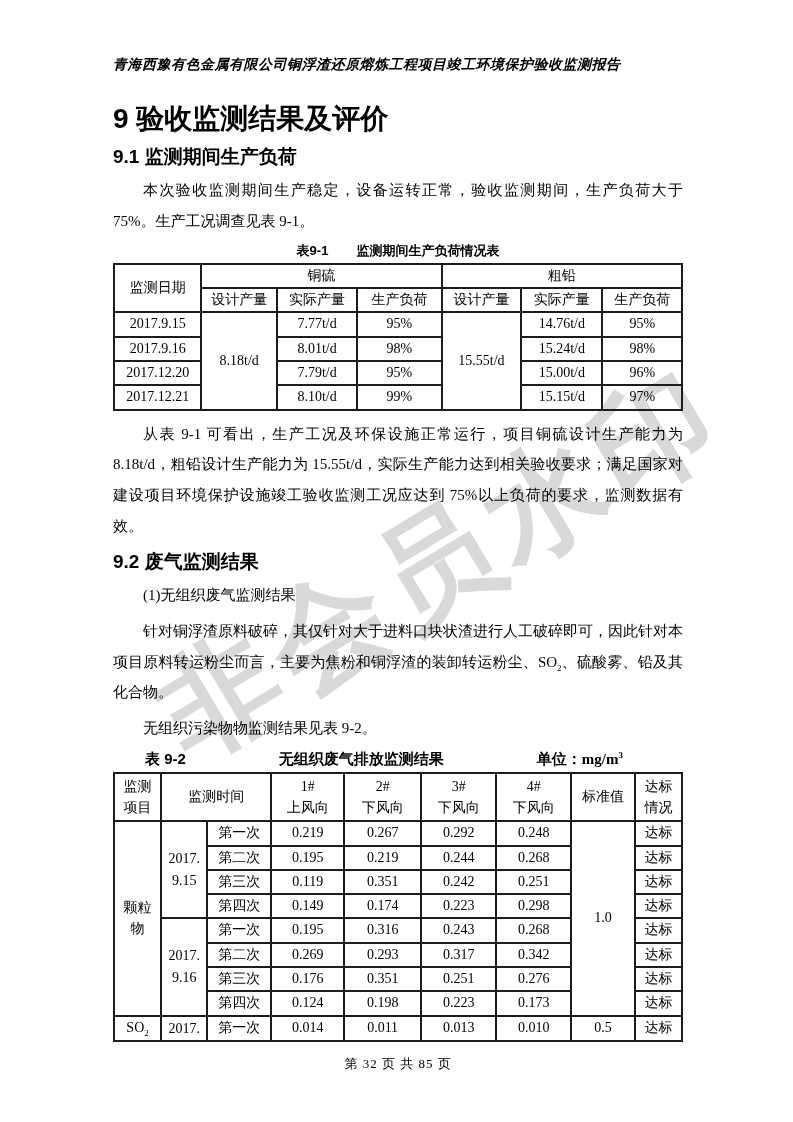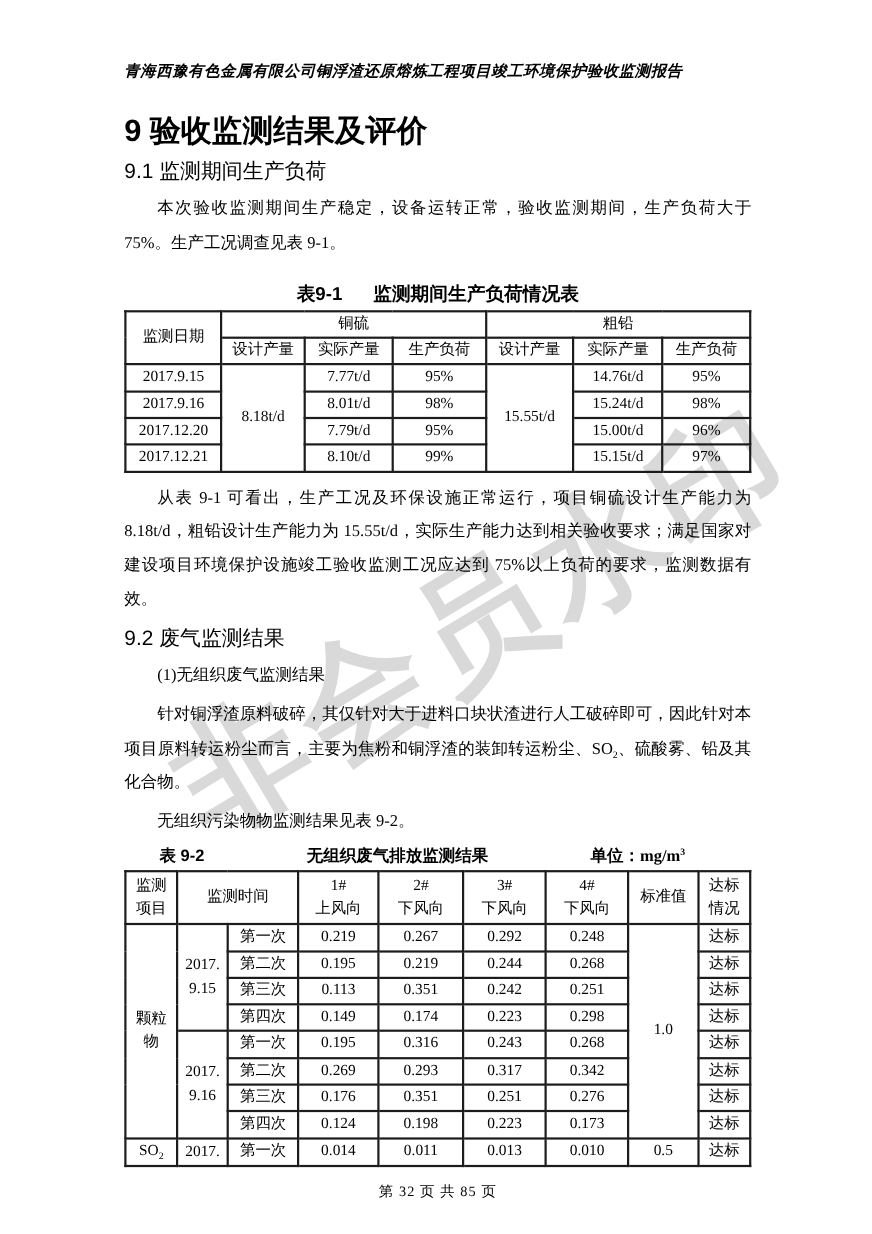--- a/index.html
+++ b/index.html
@@ -39,39 +39,39 @@
   h1.chapter {
     font-family: "Liberation Sans", "DejaVu Sans", sans-serif;
     font-size: 28px;
     font-weight: bold;
     margin-top: 27px;
     line-height: 1.3;
   }
   h2.section {
     font-family: "Liberation Sans", "DejaVu Sans", sans-serif;
     font-size: 19px;
-    font-weight: normal;
+    font-weight: bold;
     margin-top: 7px;
     line-height: 1.35;
   }
   p.body-p {
     font-size: 15px;
     line-height: 2.06;
     text-align: justify;
     margin-top: 5px;
   }
   p.indent { text-indent: 2em; }
   sub { font-size: 9px; }
   sup { font-size: 9px; }
   .tbl-caption {
-    margin-top: 19px;
+    margin-top: 5px;
     text-align: center;
     font-family: "Liberation Sans", "DejaVu Sans", sans-serif;
     font-weight: bold;
-    font-size: 17px;
+    font-size: 13px;
   }
   .tbl-caption .cap-label { margin-right: 28px; }
   .tbl-caption2 {
     margin-top: 6px;
     display: flex;
     align-items: center;
     font-family: "Liberation Sans", "DejaVu Sans", sans-serif;
     font-weight: bold;
     font-size: 15px;
   }
@@ -259,21 +259,21 @@
     <tr>
       <td>第二次</td>
       <td>0.195</td>
       <td>0.219</td>
       <td>0.244</td>
       <td>0.268</td>
       <td>达标</td>
     </tr>
     <tr>
       <td>第三次</td>
-      <td>0.113</td>
+      <td>0.119</td>
       <td>0.351</td>
       <td>0.242</td>
       <td>0.251</td>
       <td>达标</td>
     </tr>
     <tr>
       <td>第四次</td>
       <td>0.149</td>
       <td>0.174</td>
       <td>0.223</td>

